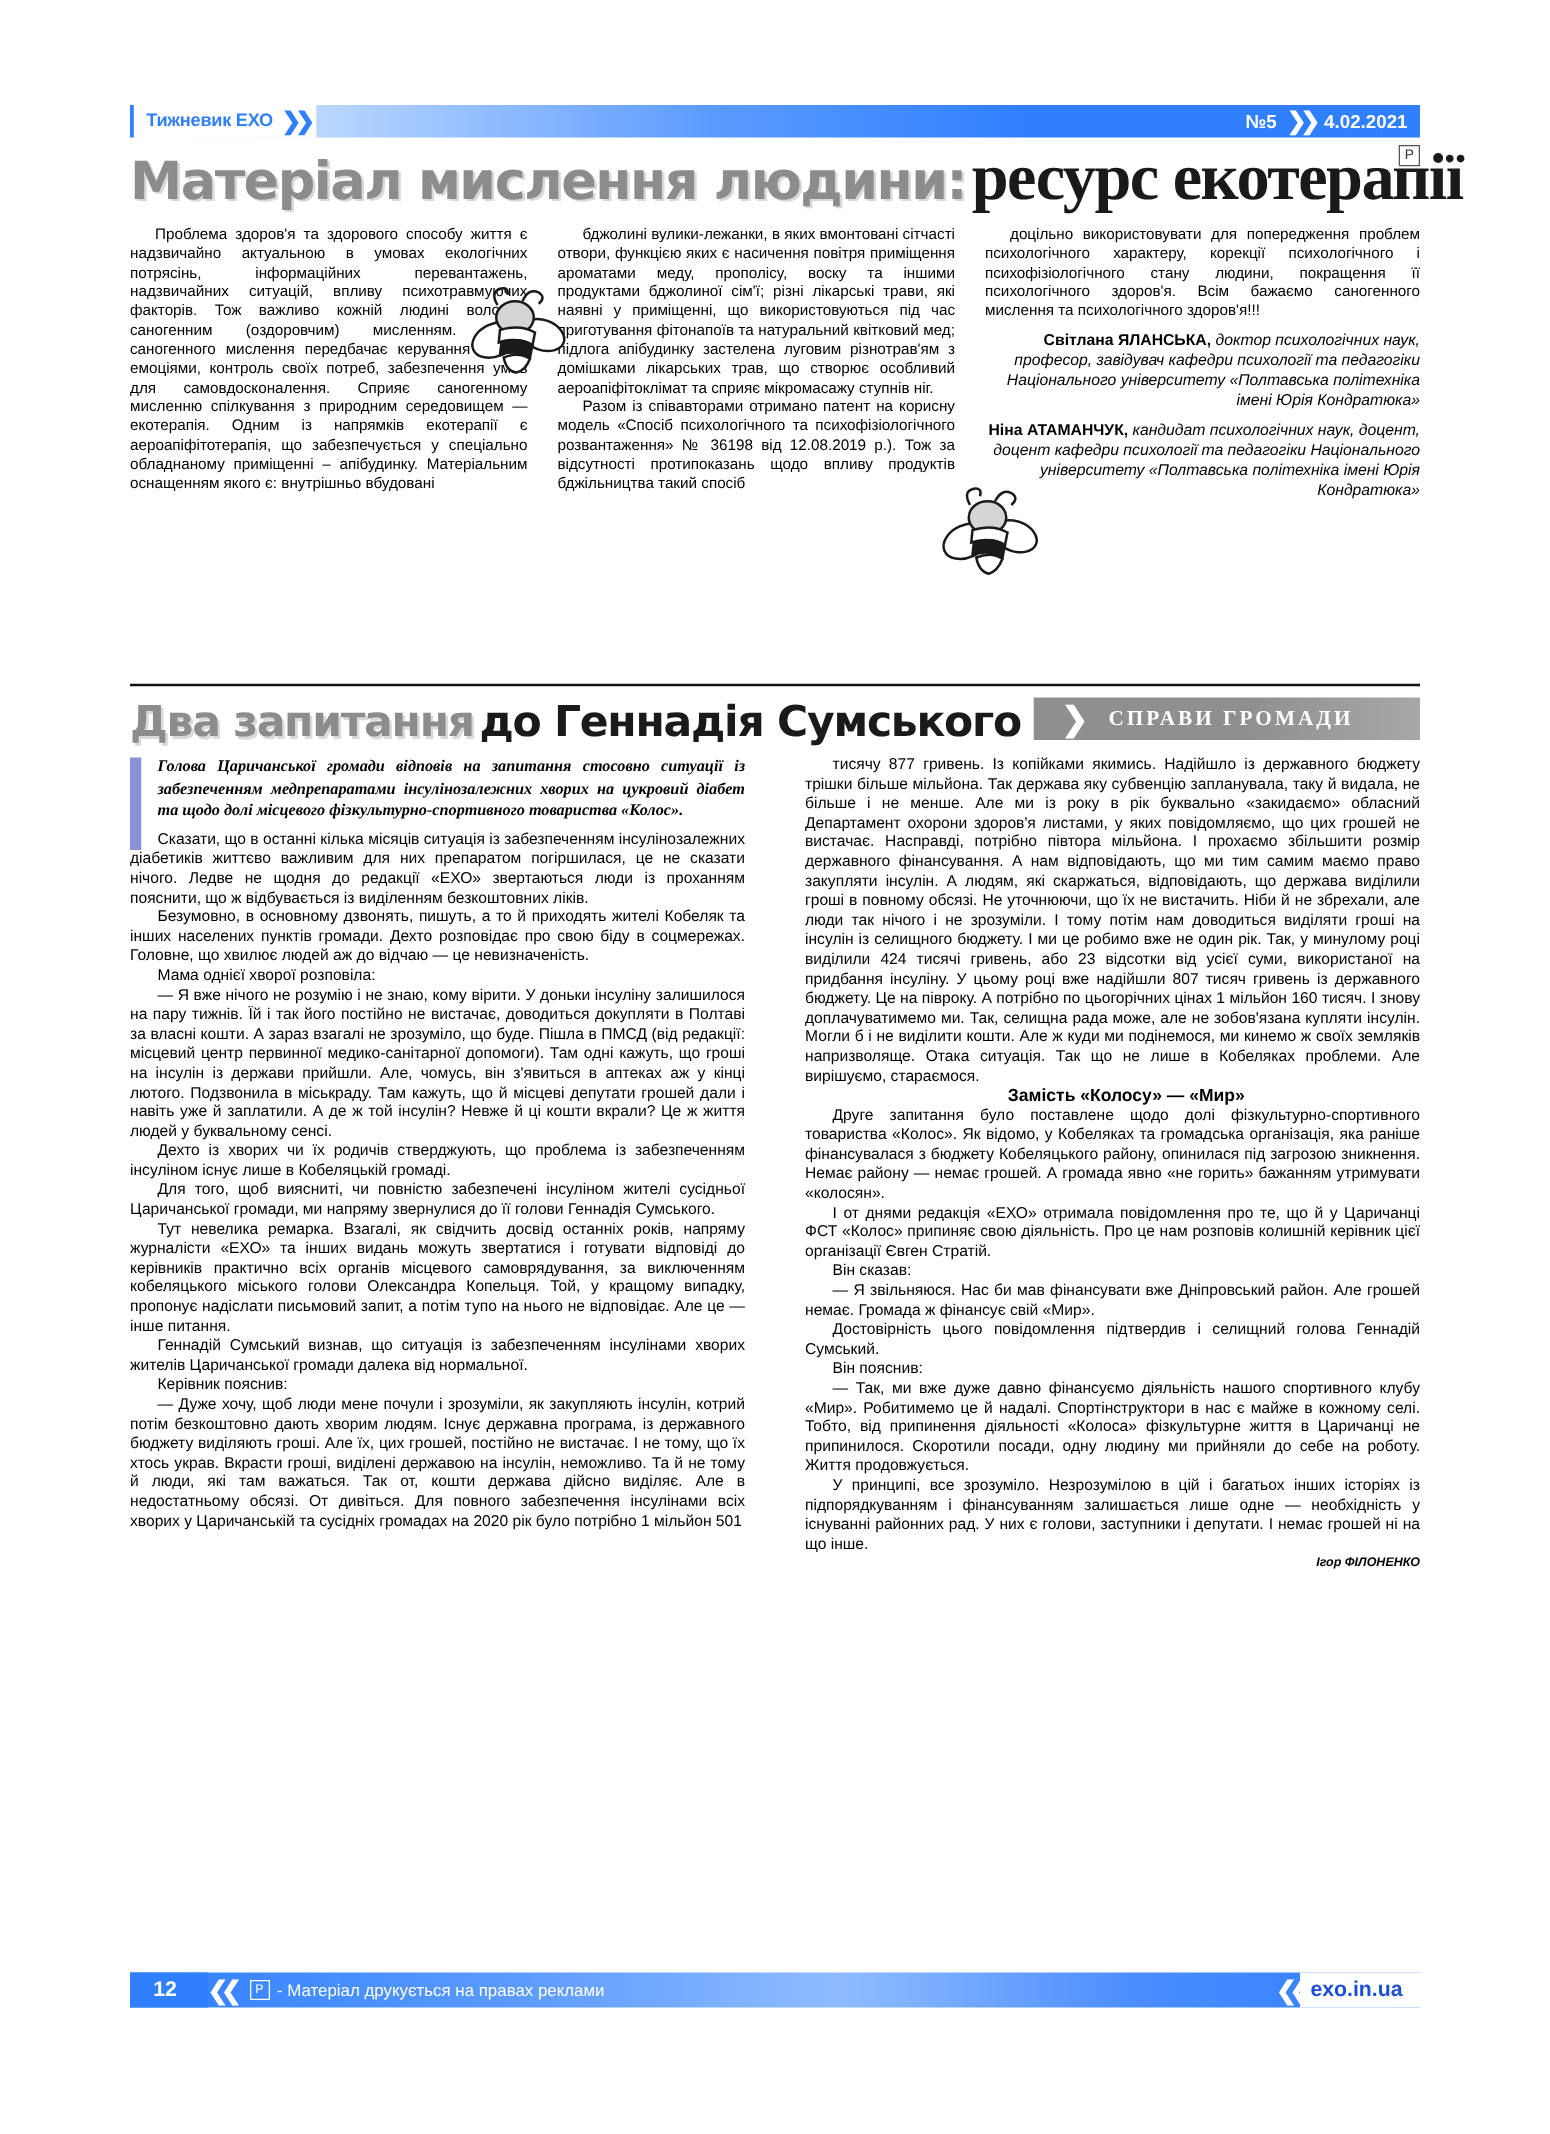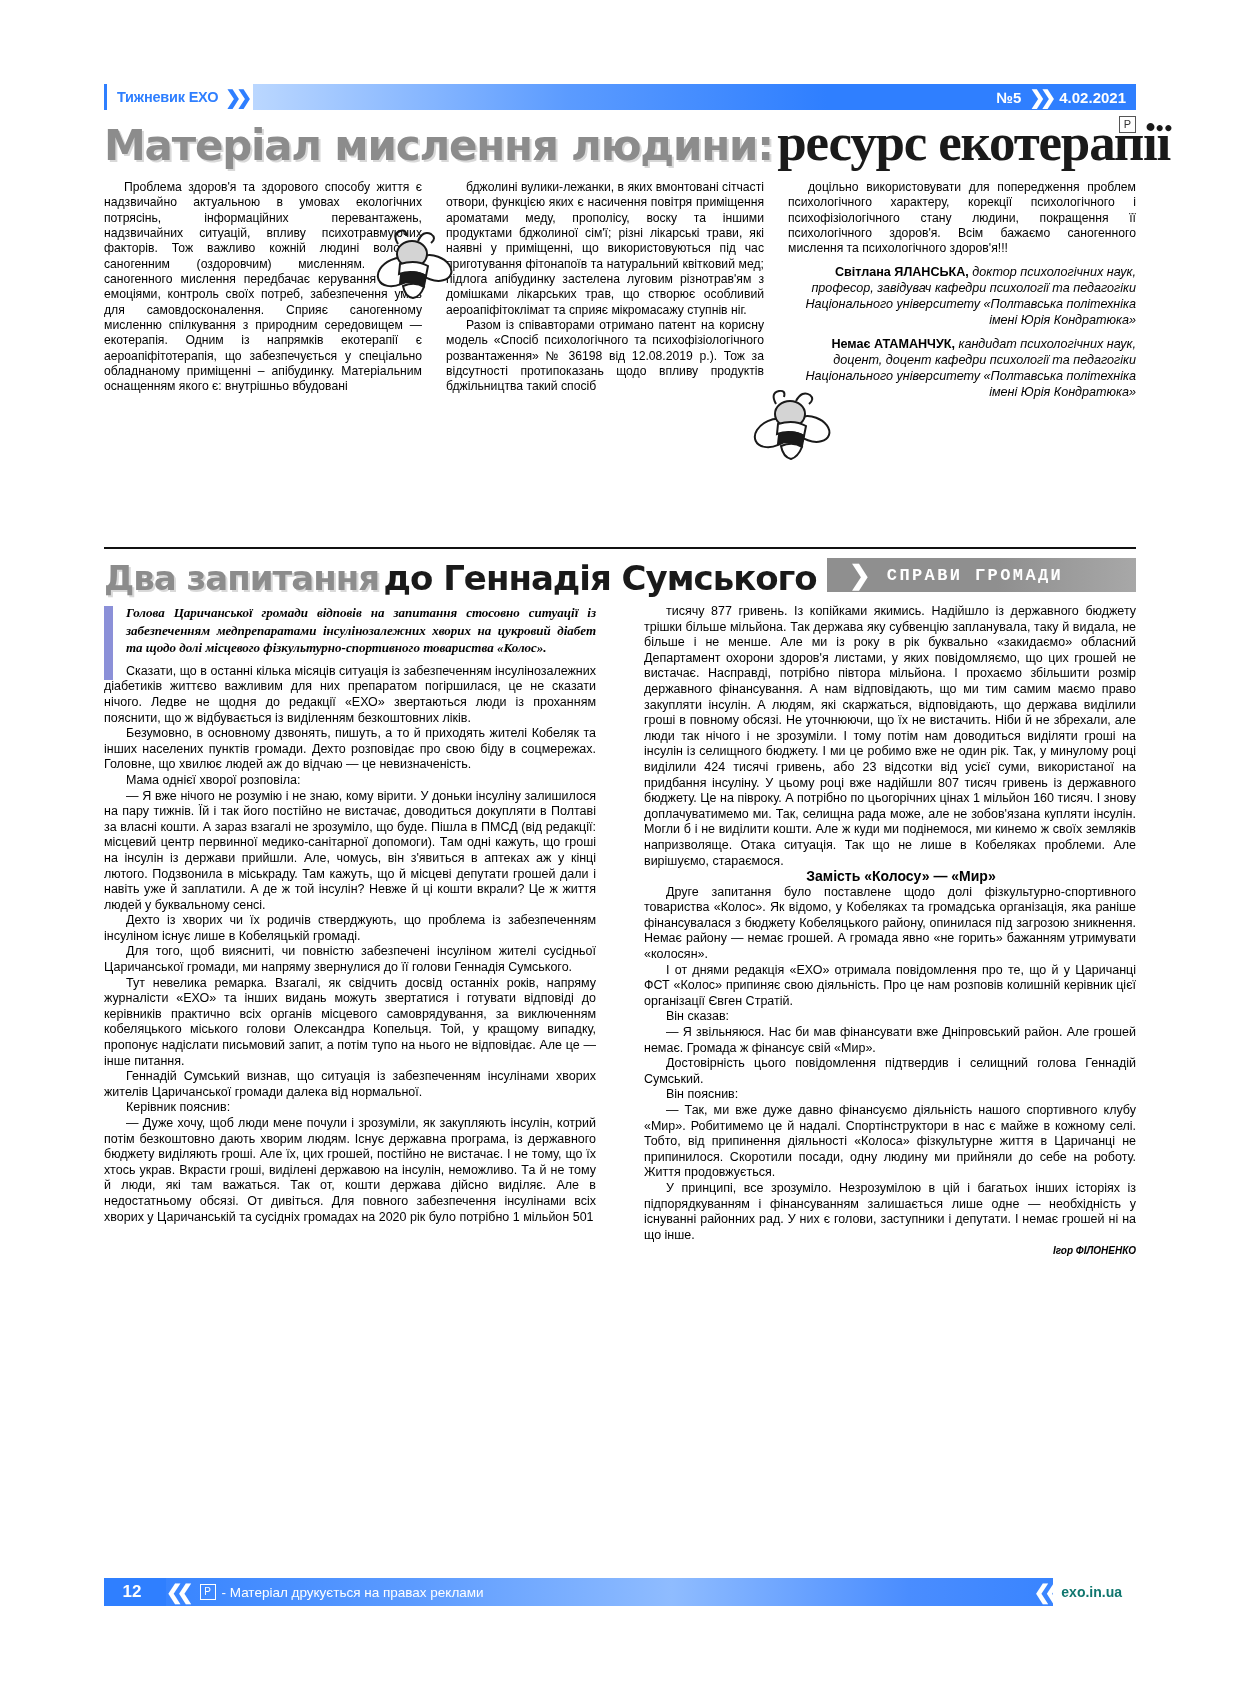--- a/index.html
+++ b/index.html
@@ -100,21 +100,21 @@
     position:absolute; left:827px; top:558px; width:309px; height:34px;
     background:linear-gradient(to right,#8f8f8f 0%,#8f8f8f 55%,#a8a8a8 100%);
     display:flex; align-items:center;
   }
   .sectag .notch {
     color:#ffffff; font-size:26px; font-weight:bold; line-height:1;
     margin-left:22px; margin-right:16px;
   }
   .sectag .sectag-text {
     color:#ffffff; font-size:17px; font-weight:bold; letter-spacing:2.4px;
-    font-family:Liberation Mono, monospace;
+    font-family:Liberation Serif, serif;
   }
 
   
   .a2 { position:absolute; left:104px; top:604px; width:1032px; }
   .c2 { position:absolute; top:0; width:492px; font-size:12.5px; line-height:15.6px;
         text-align:justify; }
   .c2 p { margin:0; text-indent:22px; }
   .c2L { left:0px; }
   .c2R { left:540px; }
 
@@ -147,21 +147,21 @@
     justify-content:center; padding-right:6px;
   }
   .foot-chev { color:#ffffff; font-size:20px; font-weight:bold; letter-spacing:-6px; margin:0 12px 0 0; }
   .foot-p {
     width:16px; height:16px; border:1px solid #ffffff; color:#ffffff;
     font-size:10px; line-height:14px; text-align:center; margin-right:6px; flex:none;
   }
   .foot-text { color:#ffffff; font-size:13.5px; }
   .foot-right { margin-left:auto; display:flex; align-items:center; }
   .foot-site {
-    background:#ffffff; color:#0f766e; font-size:14px; font-weight:bold;
+    background:#ffffff; color:#1d4ed8; font-size:17px; font-weight:bold;
     height:28px; display:flex; align-items:center; padding:0 14px 0 8px;
   }
 </style>
 </head>
 <body>
 
 <div class="page">
 
   <div class="topbar">
     <div class="topbar-left">
@@ -193,21 +193,21 @@
     </div>
 
     <div class="col col3">
       <p>доцільно використовувати для попередження проблем психологічного характеру, корекції психологічного і психофізіологічного стану людини, покращення її психологічного здоров'я. Всім бажаємо саногенного мислення та психологічного здоров'я!!!</p>
 
       <div class="credit">
         <b>Світлана ЯЛАНСЬКА,</b><span> доктор психологічних наук, професор,  завідувач кафедри психології та педагогіки Національного університету «Полтавська політехніка імені Юрія Кондратюка»</span>
       </div>
 
       <div class="credit">
-        <b>Немає АТАМАНЧУК,</b><span> кандидат психологічних наук, доцент,  доцент кафедри психології та педагогіки Національного університету «Полтавська політехніка імені Юрія Кондратюка»</span>
+        <b>Ніна АТАМАНЧУК,</b><span> кандидат психологічних наук, доцент,  доцент кафедри психології та педагогіки Національного університету «Полтавська політехніка імені Юрія Кондратюка»</span>
       </div>
     </div>
 
     <svg class="bee" style="left:272px; top:48px;" width="84" height="74" viewBox="0 0 84 74">
       <g fill="none" stroke="#1a1a1a" stroke-width="2">
         <path d="M22 16 q-6 -10 2 -13 q7 -2 6 5"></path>
         <path d="M42 13 q5 -11 13 -7 q6 4 0 9"></path>
         <ellipse cx="20" cy="44" rx="19" ry="13" transform="rotate(-24 20 44)" fill="#fff"></ellipse>
         <ellipse cx="58" cy="40" rx="18" ry="12" transform="rotate(20 58 40)" fill="#fff"></ellipse>
       </g>

